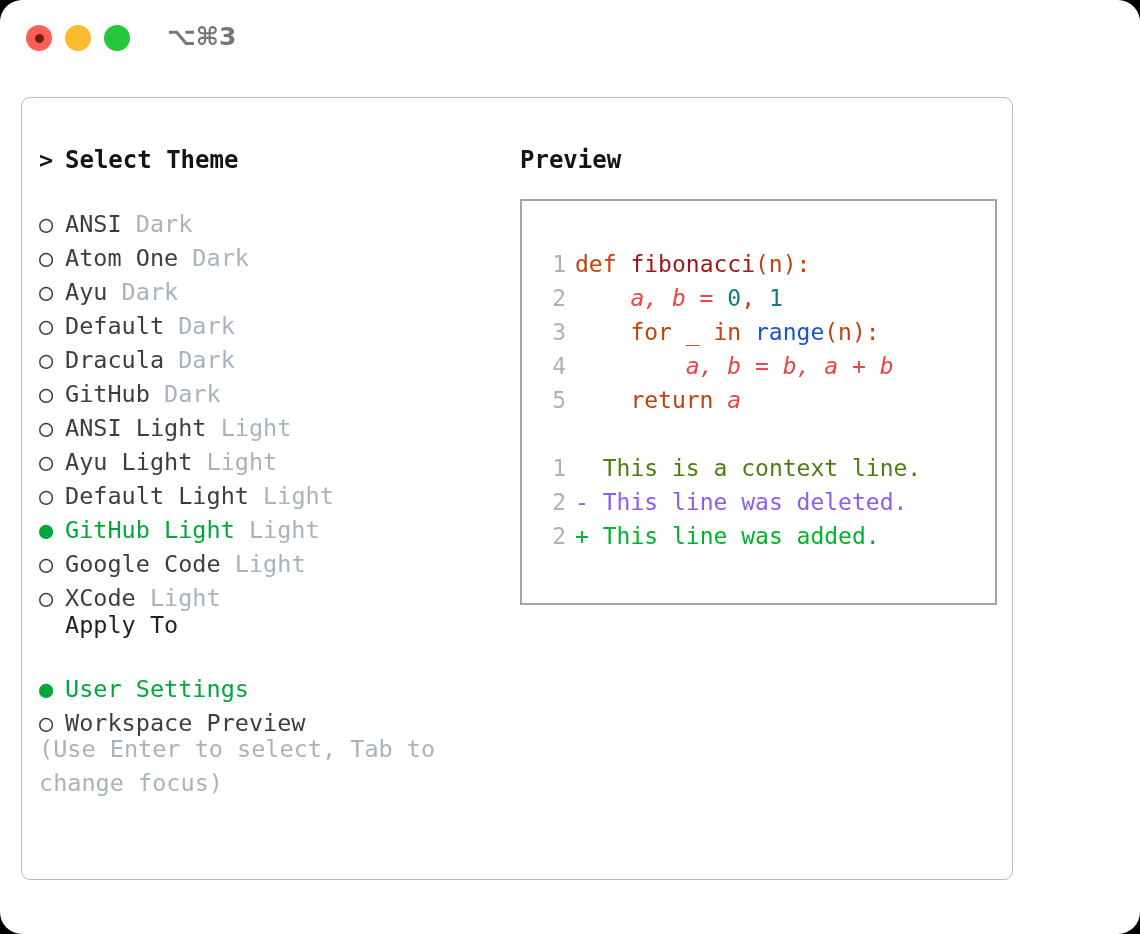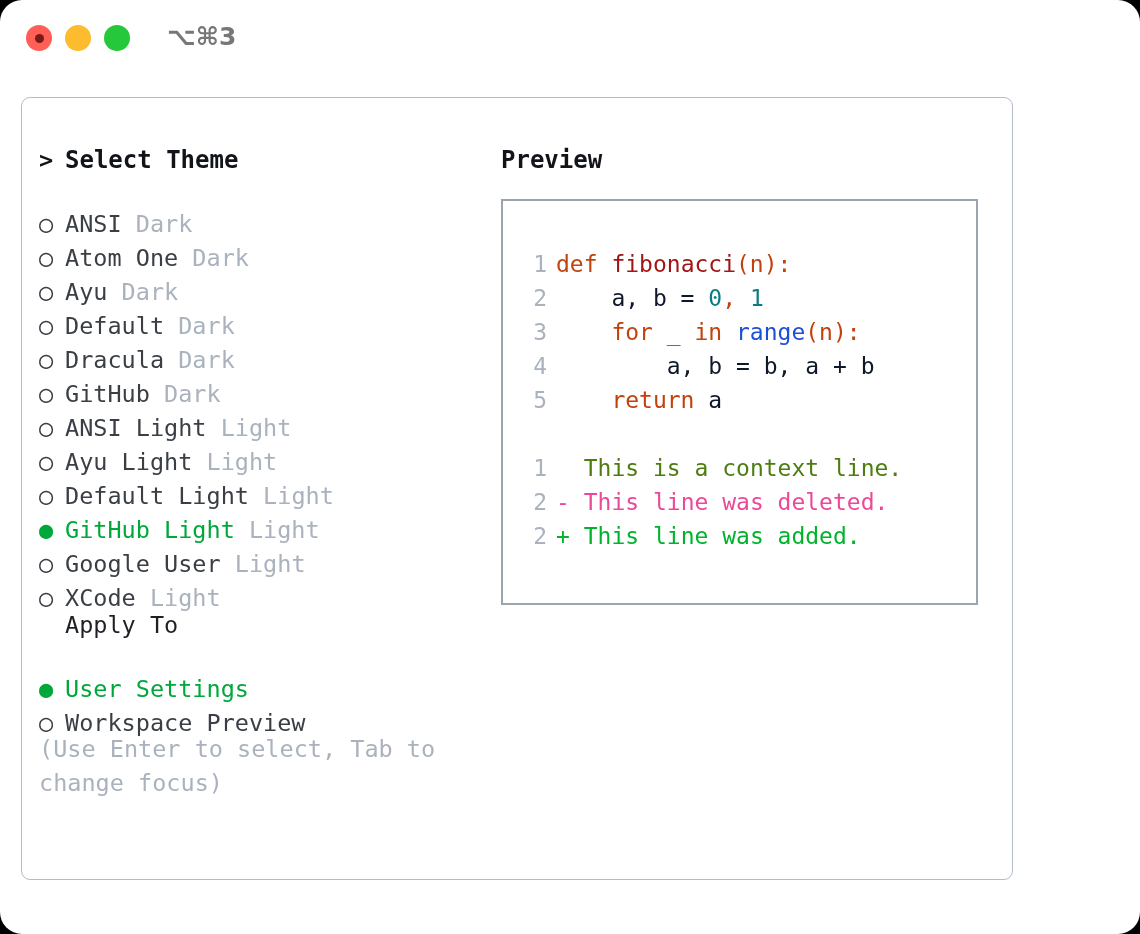--- a/index.html
+++ b/index.html
@@ -129,21 +129,21 @@
     font-size: 23.5px;
     line-height: 34px;
     color: #a9b2bd;
     width: 410px;
     white-space: pre-wrap;
   }
 
   
   .right-col {
     position: absolute;
-    left: 479px;
+    left: 498px;
     top: 45px;
     width: 500px;
   }
   .preview-title {
     font-size: 24px;
     font-weight: bold;
     color: #111418;
     line-height: 34px;
     white-space: pre;
   }
@@ -173,24 +173,24 @@
     width: 28px;
     flex: 0 0 28px;
     text-align: right;
     color: #a9b2bd;
   }
   .codetext { padding-left: 9px; }
   .tok-plain   { color: #c2410c; }
   .tok-func    { color: #a31515; }
   .tok-num     { color: #0d7c80; }
   .tok-builtin { color: #1d4ed8; }
-  .tok-var     { color: #0f172a; }
+  .tok-var     { color: #ef4444; font-style: italic; }
   .diff-gap { height: 34px; }
   .diff-context { color: #4d7c0f; }
-  .diff-del     { color: #ec4899; }
+  .diff-del     { color: #8b5cf6; }
   .diff-add     { color: #00b32c; }
 </style>
 </head>
 <body>
 
 <div class="window">
 
   <div class="titlebar">
     <div class="lights">
       <span class="light red"></span>
@@ -212,21 +212,21 @@
           <div class="row"><span class="marker">○</span><span class="label">ANSI</span><span class="tag"> Dark</span></div>
           <div class="row"><span class="marker">○</span><span class="label">Atom One</span><span class="tag"> Dark</span></div>
           <div class="row"><span class="marker">○</span><span class="label">Ayu</span><span class="tag"> Dark</span></div>
           <div class="row"><span class="marker">○</span><span class="label">Default</span><span class="tag"> Dark</span></div>
           <div class="row"><span class="marker">○</span><span class="label">Dracula</span><span class="tag"> Dark</span></div>
           <div class="row"><span class="marker">○</span><span class="label">GitHub</span><span class="tag"> Dark</span></div>
           <div class="row"><span class="marker">○</span><span class="label">ANSI Light</span><span class="tag"> Light</span></div>
           <div class="row"><span class="marker">○</span><span class="label">Ayu Light</span><span class="tag"> Light</span></div>
           <div class="row"><span class="marker">○</span><span class="label">Default Light</span><span class="tag"> Light</span></div>
           <div class="row"><span class="marker sel">●</span><span class="label sel">GitHub Light</span><span class="tag"> Light</span></div>
-          <div class="row"><span class="marker">○</span><span class="label">Google User</span><span class="tag"> Light</span></div>
+          <div class="row"><span class="marker">○</span><span class="label">Google Code</span><span class="tag"> Light</span></div>
           <div class="row"><span class="marker">○</span><span class="label">XCode</span><span class="tag"> Light</span></div>
         </div>
 
       <div class="spacer-md"></div>
 
       <div class="row">
         <span class="marker blank">○</span><span class="section-title">Apply To</span>
       </div>
 
       <div id="apply-items">

